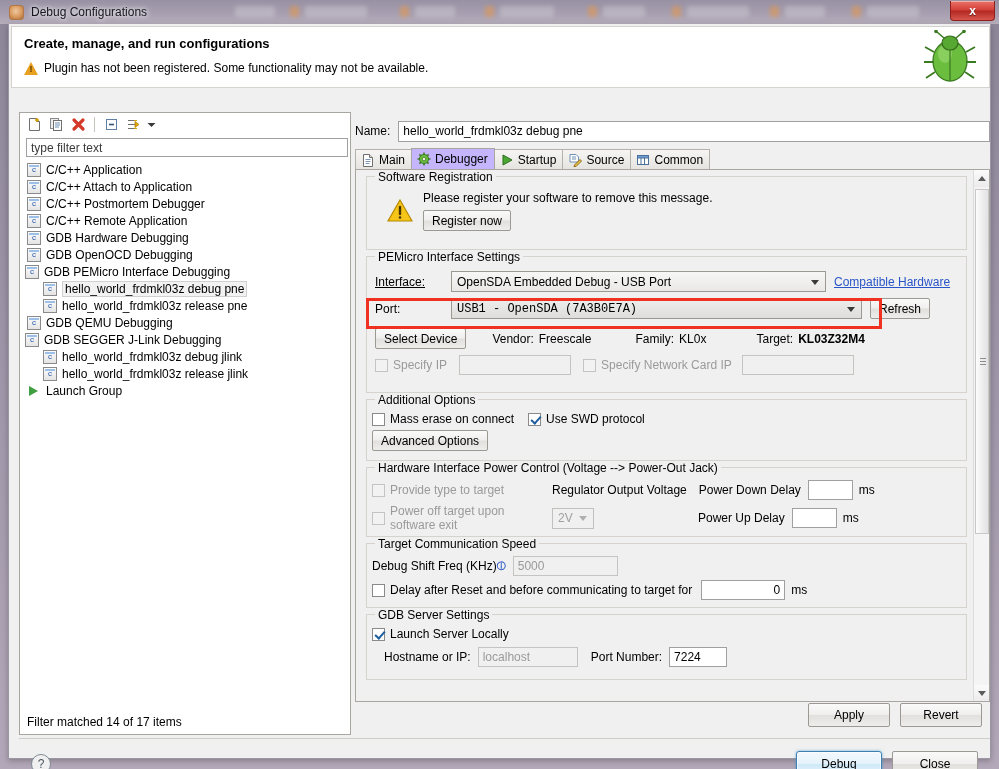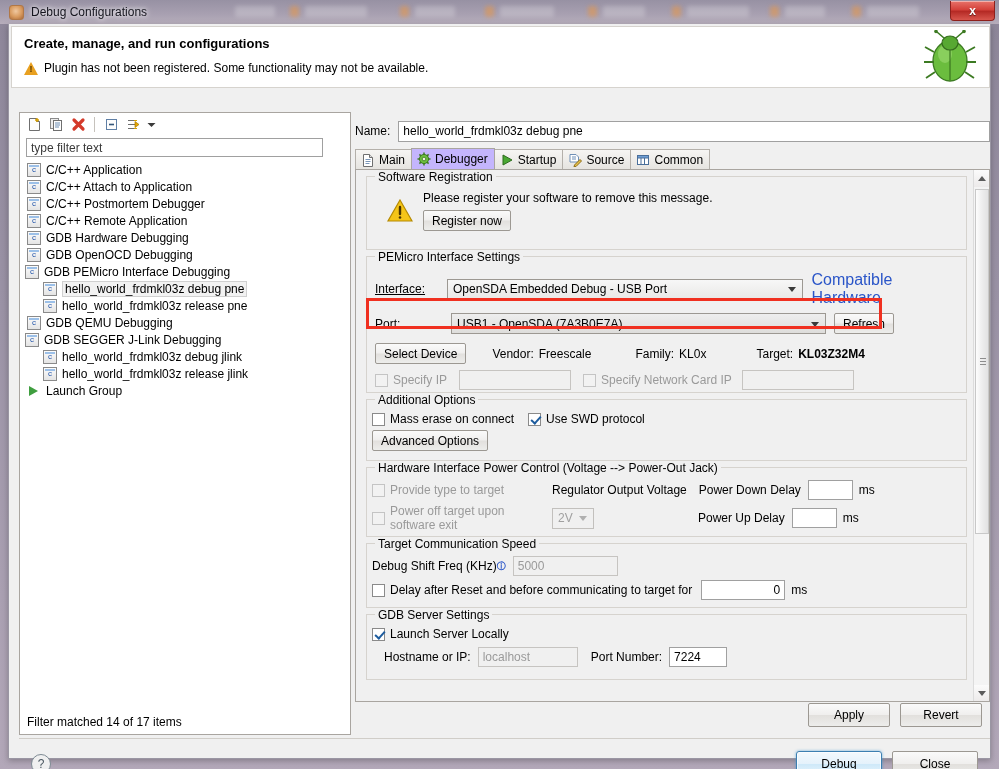--- a/index.html
+++ b/index.html
@@ -111,21 +111,21 @@
     position: absolute; left: 0; top: 0; width: 330px; height: 23px;
     display: flex; align-items: center; padding-left: 4px; gap: 2px;
     background: #ffffff;
   }
   .tb-btn {
     width: 20px; height: 19px; display: flex; align-items: center; justify-content: center;
     cursor: pointer;
   }
   .tb-sep { width: 1px; height: 15px; background: #c6c2bc; margin: 0 4px; }
   #filter-input {
-    position: absolute; left: 6px; top: 25px; width: 297px; height: 19px;
+    position: absolute; left: 6px; top: 25px; width: 322px; height: 19px;
     border: 1px solid #a0a0a0; background: #fff;
     font-family: "Liberation Sans", sans-serif; font-size: 12px;
     color: #0369a1; padding: 0 4px; outline: none;
   }
   #filter-input::placeholder { color: #3a3a3a; opacity: 1; }
   #tree {
     position: absolute; left: 1px; top: 48px; width: 328px; height: 524px;
     overflow: hidden;
   }
   .tree-row {
@@ -286,21 +286,21 @@
   }
   .cb.checked .box::after {
     content: ""; position: absolute; left: 4px; top: 0px; width: 4px; height: 8px;
     border: solid #1d5c9e; border-width: 0 2px 2px 0; transform: rotate(42deg);
   }
   .cb.disabled { color: #9a9a9a; cursor: default; }
   .cb.disabled .box { background: #f2f2f2; border-color: #c4c4c4; }
 
   .lbl { font-size: 12px; color: #000; }
   .lbl.bold { font-weight: bold; }
-  .link { font-size: 16px; color: #2a55c8; cursor: pointer; }
+  .link { font-size: 12px; color: #2a55c8; text-decoration: underline; cursor: pointer; }
 
   #port-highlight {
     position: absolute; left: 357px; top: 274px; width: 516px; height: 31px;
     border: 3px solid #f03020; pointer-events: none; z-index: 20;
   }
 
   .sup-info {
     display: inline-block; vertical-align: super;
     font-size: 9px; color: #2a55c8; font-weight: bold;
   }
@@ -569,21 +569,21 @@
                 <span class="lbl" style="width:76px;text-decoration:underline;">Interface:</span>
                 <div class="combo" style="width:375px;">
                   <span>OpenSDA Embedded Debug - USB Port</span>
                   <span class="carat"></span>
                 </div>
                 <span class="link" style="margin-left:8px;">Compatible Hardware</span>
               </div>
 
               <div class="row" style="margin-bottom:9px;">
                 <span class="lbl" style="width:76px;">Port:</span>
-                <div class="combo" style="width:375px;background:linear-gradient(180deg,#eeeeee,#dedddb);">
+                <div class="combo" style="width:411px;background:linear-gradient(180deg,#eeeeee,#dedddb);font-family:Liberation Mono, monospace;">
                   <span>USB1 - OpenSDA (7A3B0E7A)</span>
                   <span class="carat"></span>
                 </div>
                 <button class="btn" style="margin-left:8px;">Refresh</button>
               </div>
 
               <div class="row">
                 <button class="btn">Select Device</button>
                 <span class="lbl" style="margin-left:26px;">Vendor:</span>
                 <span class="lbl" style="margin-left:5px;">Freescale</span>

